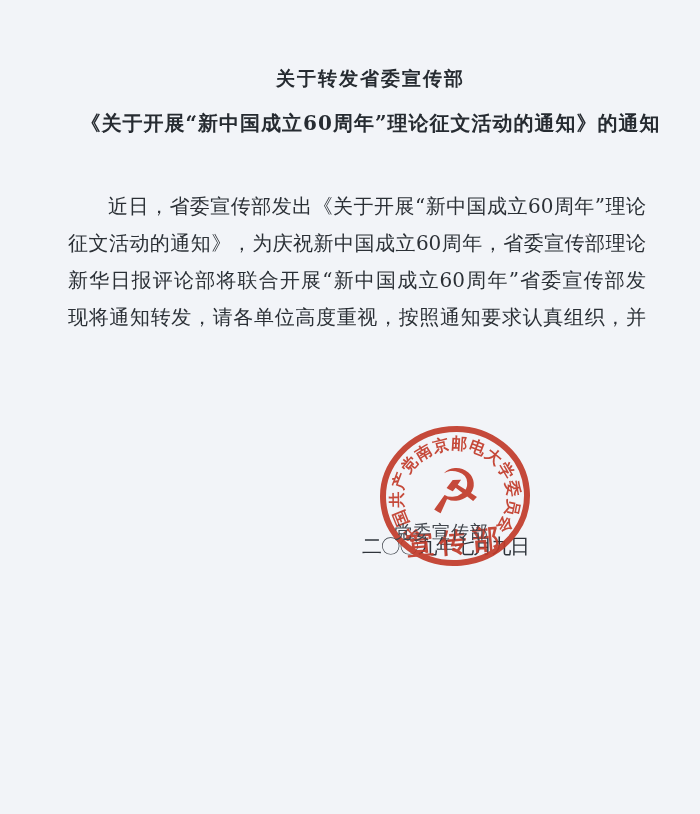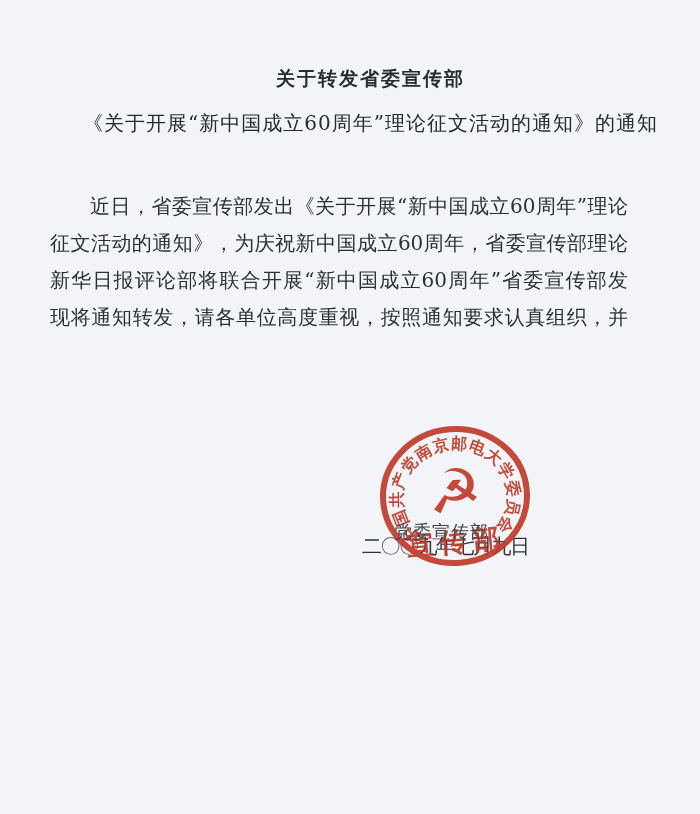--- a/index.html
+++ b/index.html
@@ -21,28 +21,28 @@
     padding-left:41px;
   }
   .title-line1{
     font-size:19px;
     font-weight:bold;
     letter-spacing:2px;
     line-height:24px;
   }
   .title-line2{
     font-size:20px;
-    font-weight:normal;
+    font-weight:bold;
     letter-spacing:1px;
     margin-top:20px;
     line-height:26px;
   }
   .body-block{
     position:absolute;
-    left:50px;
+    left:68px;
     top:188px;
     width:578px;
     font-size:20px;
     color:#2b3036;
   }
   .body-line{
     height:37px;
     line-height:37px;
     white-space:nowrap;
   }

